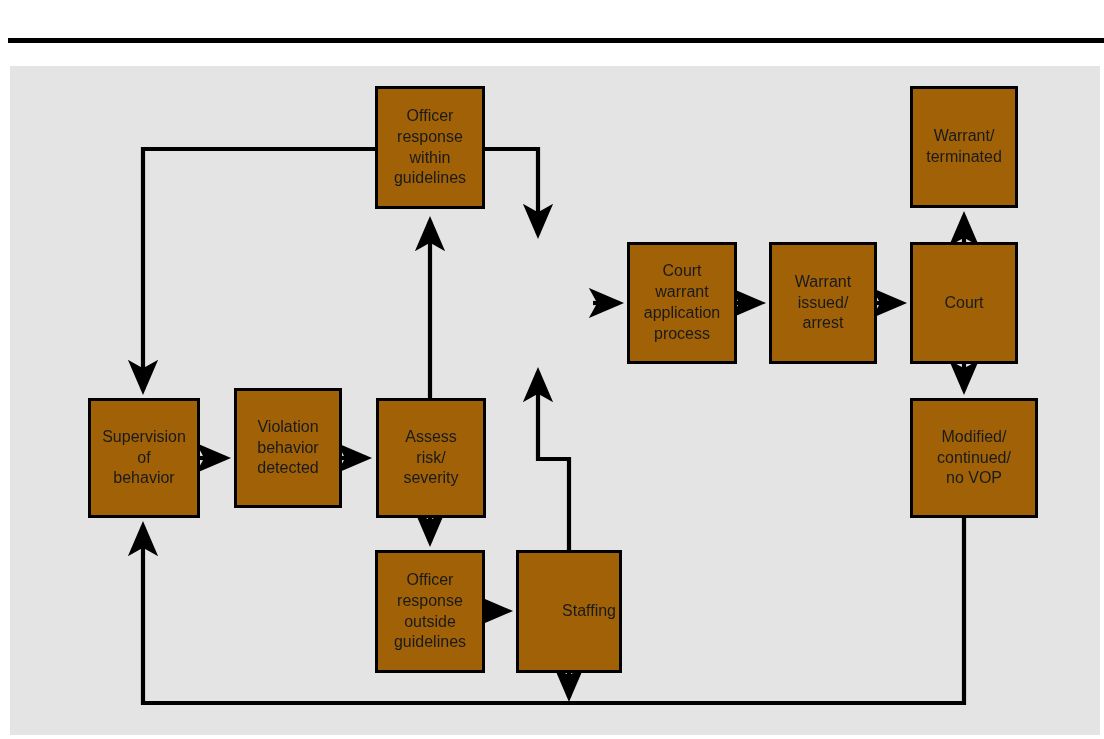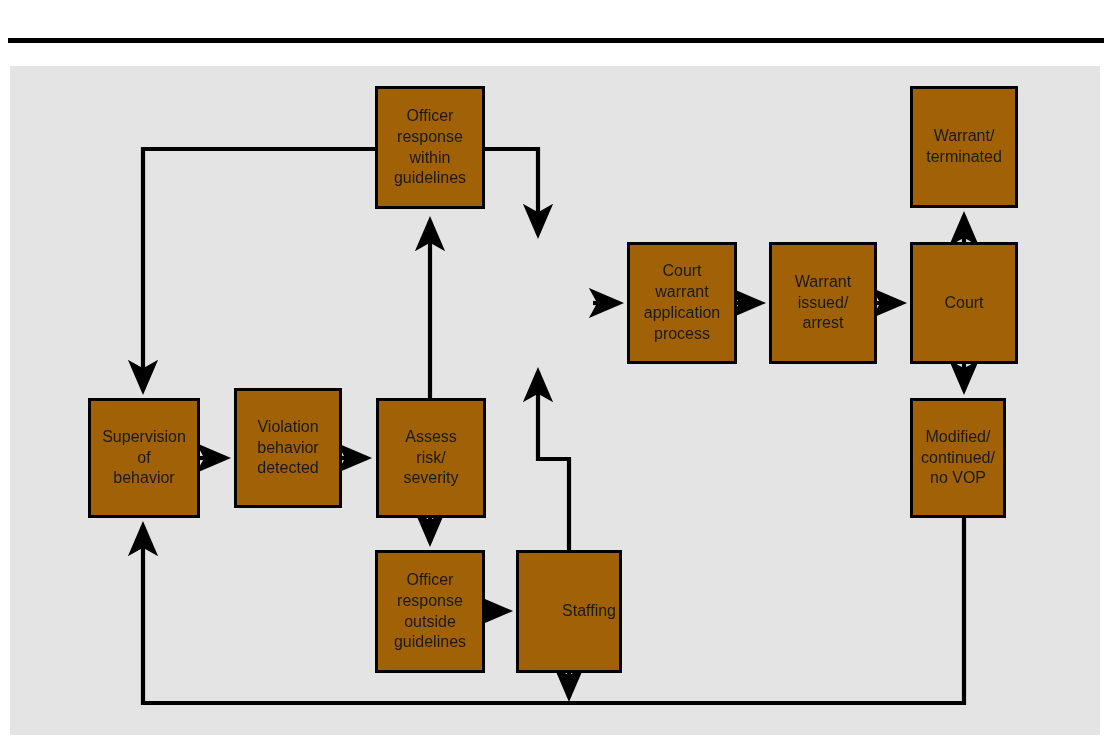--- a/index.html
+++ b/index.html
@@ -127,21 +127,21 @@
 behavior</div>
 
     <div class="node" style="left:234px;top:388px;width:108px;height:120px;">Violation
 behavior
 detected</div>
 
     <div class="node" style="left:368px;top:398px;width:110px;height:120px;margin-left:8px;">Assess
 risk/
 severity</div>
 
-    <div class="node" style="left:910px;top:398px;width:96px;height:120px;">Modified/
+    <div class="node" style="left:910px;top:398px;width:128px;height:120px;">Modified/
 continued/
 no VOP</div>
 
     <div class="node" style="left:375px;top:550px;width:110px;height:123px;">Officer
 response
 outside
 guidelines</div>
 
     <div class="node" style="left:516px;top:550px;width:106px;height:123px;padding-left:40px;">Staffing</div>
   </div>

